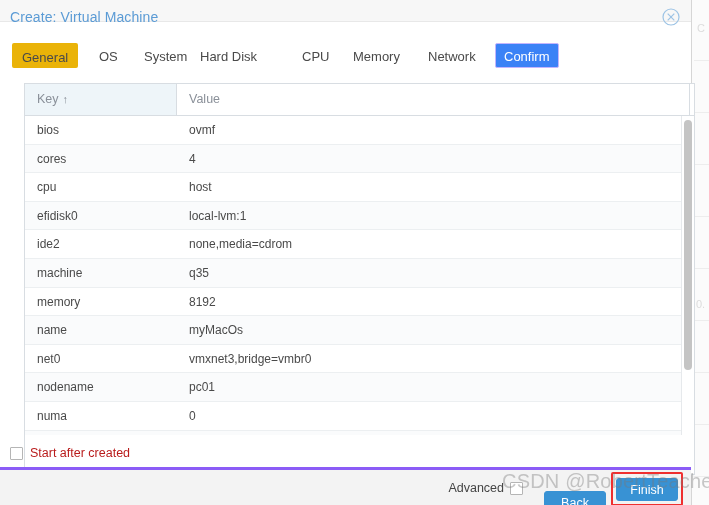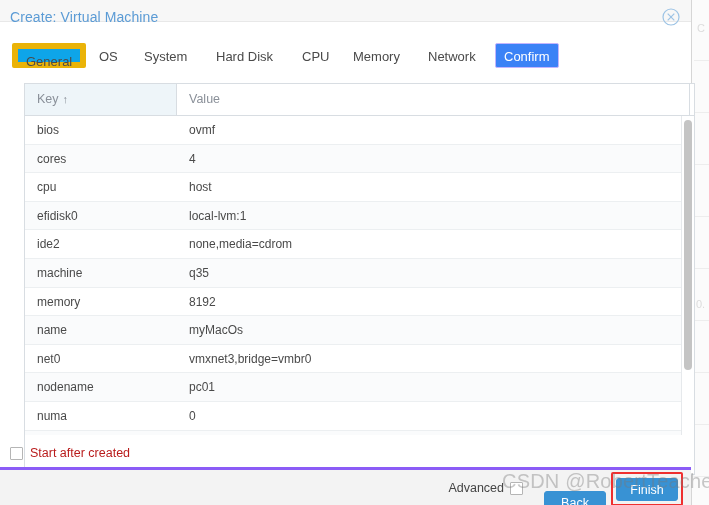--- a/index.html
+++ b/index.html
@@ -80,22 +80,22 @@
     font-size: 13px;
     color: #4a4a4a;
     padding: 0 8px;
     box-sizing: border-box;
     white-space: nowrap;
     cursor: pointer;
     border: 1px solid transparent;
     border-radius: 2px;
   }
   .tab.focused {
-    border: 6px solid #eab308;
-    background: #0ea5e9;
+    border: 2px solid #eab308;
+    background: #eab308;
   }
   .tab.active {
     background: #3b82f6;
     color: #ffffff;
     border: 1px solid #c4b5fd;
   }
 
   
   .panel {
     position: absolute;
@@ -289,21 +289,21 @@
           <line x1="6.7" y1="6.7" x2="13.3" y2="13.3" stroke="#9cc3e5" stroke-width="1.2"></line>
           <line x1="13.3" y1="6.7" x2="6.7" y2="13.3" stroke="#9cc3e5" stroke-width="1.2"></line>
         </svg>
       </div>
     </div>
 
     <div class="tabbar">
       <div class="tab focused" style="left:12px">General</div>
       <div class="tab" style="left:90px">OS</div>
       <div class="tab" style="left:135px">System</div>
-      <div class="tab" style="left:207px">Hard Disk</div>
+      <div class="tab" style="left:191px">Hard Disk</div>
       <div class="tab" style="left:293px">CPU</div>
       <div class="tab" style="left:344px">Memory</div>
       <div class="tab" style="left:419px">Network</div>
       <div class="tab active" style="left:495px">Confirm</div>
     </div>
 
     <div class="panel">
 
       <div class="thead">
         <div class="th key">

